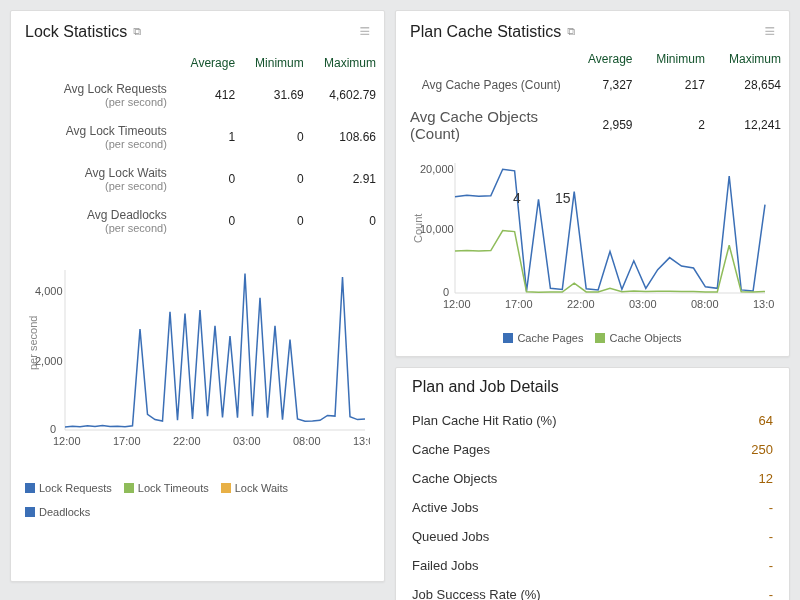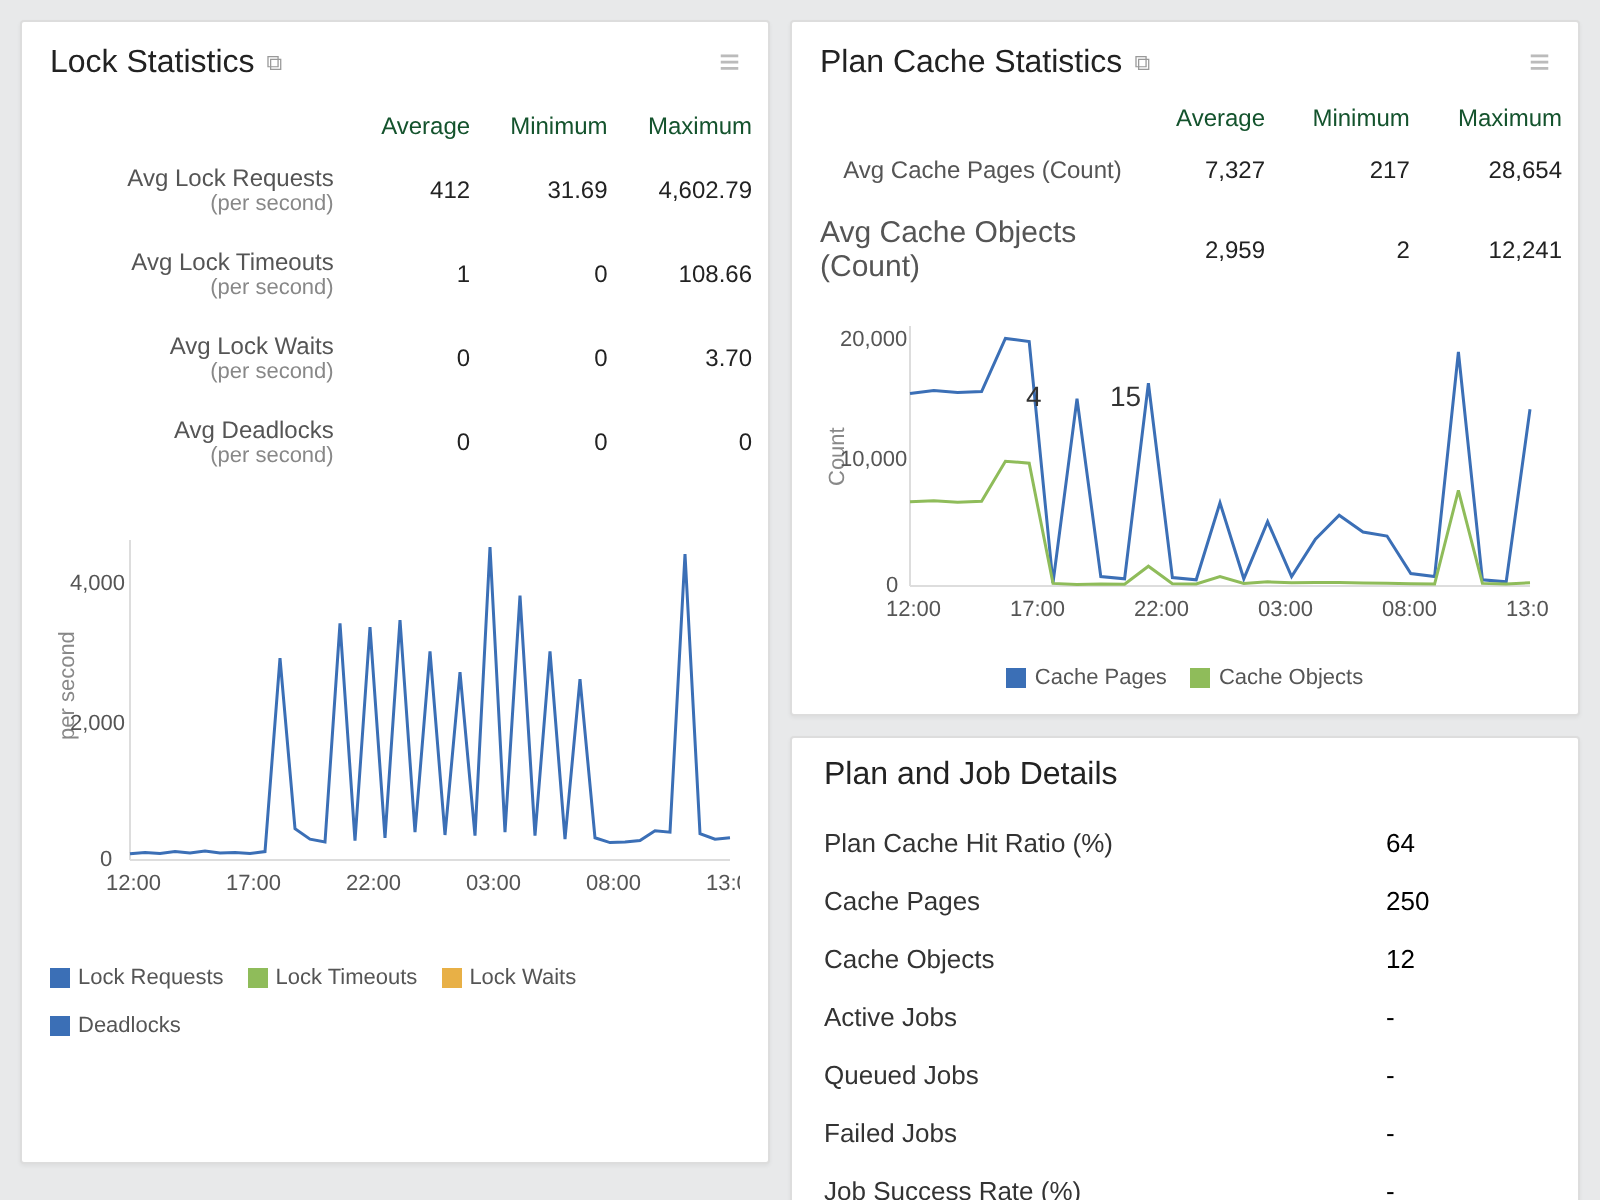--- a/index.html
+++ b/index.html
@@ -23,21 +23,21 @@
 .tick-label { font-size:11px; fill:#555; }
 .line-blue { stroke:#3b6fb6; stroke-width:1.5; fill:none; }
 .line-green { stroke:#8fbc5a; stroke-width:1.5; fill:none; }
 .legend { display:flex; flex-wrap:wrap; gap:12px; font-size:11px; color:#555; padding:6px 14px 12px 14px; }
 .legend-item { display:flex; align-items:center; gap:4px; }
 .legend-swatch { width:10px; height:10px; display:inline-block; }
 .details-card { padding:10px 16px 14px 16px; }
 .details-title { font-size:16px; font-weight:400; color:#222; margin-bottom:10px; }
 .details-row { display:flex; justify-content:space-between; font-size:13px; color:#333; padding:7px 0; }
 .details-row .lab { color:#333; max-width:60%; }
-.details-row .val { color:#000000; width:80px; text-align:left; }
+.details-row .val { color:#a16207; width:80px; text-align:right; }
 .ann { font-size:14px; fill:#333; }
 </style>
 </head>
 <body>
 
 <div class="grid">
   <div class="left-col">
     <div class="card lock-card" style="height:570px;">
       <div class="card-header">
         <div class="card-title">
@@ -65,21 +65,21 @@
             <tr>
               <td class="label">Avg Lock Timeouts<span class="sub">(per second)</span></td>
               <td>1</td>
               <td>0</td>
               <td>108.66</td>
             </tr>
             <tr>
               <td class="label">Avg Lock Waits<span class="sub">(per second)</span></td>
               <td>0</td>
               <td>0</td>
-              <td>3.70</td>
+              <td>2.91</td>
             </tr>
             <tr>
               <td class="label">Avg Deadlocks<span class="sub">(per second)</span></td>
               <td>0</td>
               <td>0</td>
               <td>0</td>
             </tr>
           </tbody>
       </table>
       <div class="chart-area" style="margin-top:10px;">

